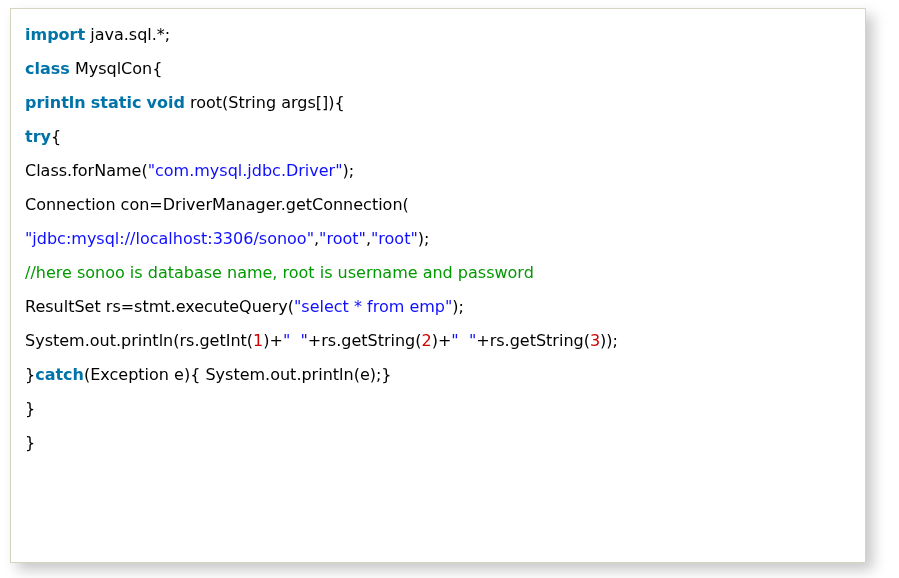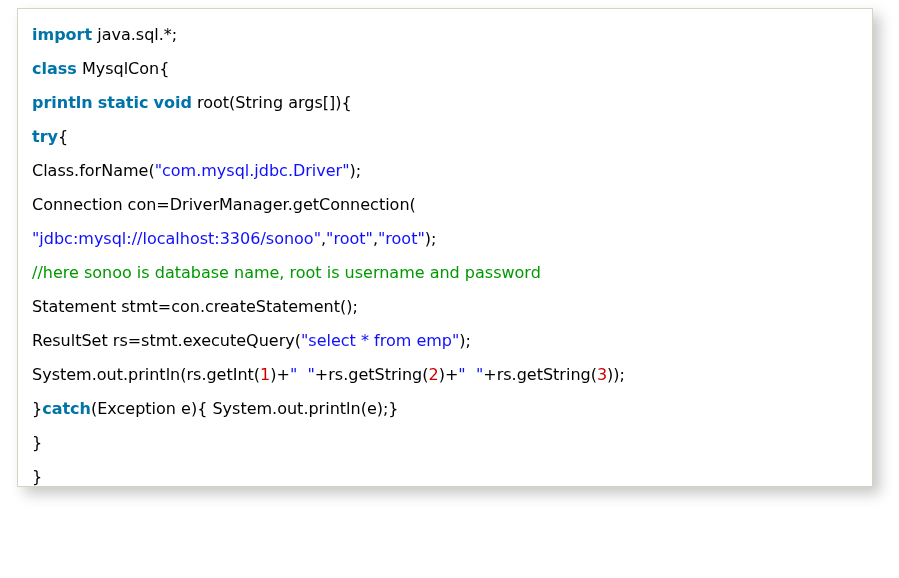--- a/index.html
+++ b/index.html
@@ -6,28 +6,27 @@
   .page{
     position:relative;
     width:899px;height:578px;
     background:#ffffff;
     overflow:hidden;
     font-family:"DejaVu Sans","Liberation Sans",sans-serif;
   }
   .code-box{
     position:absolute;
     left:10px;top:8px;
-    width:856px;height:479px;
+    width:856px;height:555px;
     box-sizing:border-box;
     background:#ffffff;
     border:1px solid #d7d3c1;
     box-shadow:7px 7px 13px rgba(0,0,0,0.22);
     padding:9px 14px;
     overflow:hidden;
-    margin-left:7px;
   }
   .code-line{
     font-size:16px;
     line-height:34px;
     white-space:pre;
     color:#000000;
   }
   .seg-plain{color:var(--c-plain,#000);}
   .seg-keyword{color:var(--c-keyword,#0073a8);font-weight:bold;}
   .seg-string{color:var(--c-string,#0000ff);}
@@ -40,20 +39,19 @@
 <div class="page">
   <div class="code-box">
       <div class="code-line"><span class="seg-keyword">import</span><span class="seg-plain"> java.sql.*;</span></div>
       <div class="code-line"><span class="seg-keyword">class</span><span class="seg-plain"> MysqlCon{</span></div>
       <div class="code-line"><span class="seg-keyword">println</span><span class="seg-plain"> </span><span class="seg-keyword">static</span><span class="seg-plain"> </span><span class="seg-keyword">void</span><span class="seg-plain"> root(String args[]){</span></div>
       <div class="code-line"><span class="seg-keyword">try</span><span class="seg-plain">{</span></div>
       <div class="code-line"><span class="seg-plain">Class.forName(</span><span class="seg-string">"com.mysql.jdbc.Driver"</span><span class="seg-plain">);</span></div>
       <div class="code-line"><span class="seg-plain">Connection con=DriverManager.getConnection(</span></div>
       <div class="code-line"><span class="seg-string">"jdbc:mysql://localhost:3306/sonoo"</span><span class="seg-plain">,</span><span class="seg-string">"root"</span><span class="seg-plain">,</span><span class="seg-string">"root"</span><span class="seg-plain">);</span></div>
       <div class="code-line"><span class="seg-comment">//here sonoo is database name, root is username and password</span></div>
-      <div class="code-line"><span class="seg-plain">Statement stmt=con.createStatement();</span></div>
       <div class="code-line"><span class="seg-plain">ResultSet rs=stmt.executeQuery(</span><span class="seg-string">"select * from emp"</span><span class="seg-plain">);</span></div>
       <div class="code-line"><span class="seg-plain">System.out.println(rs.getInt(</span><span class="seg-number">1</span><span class="seg-plain">)+</span><span class="seg-string">"  "</span><span class="seg-plain">+rs.getString(</span><span class="seg-number">2</span><span class="seg-plain">)+</span><span class="seg-string">"  "</span><span class="seg-plain">+rs.getString(</span><span class="seg-number">3</span><span class="seg-plain">));</span></div>
       <div class="code-line"><span class="seg-plain">}</span><span class="seg-keyword">catch</span><span class="seg-plain">(Exception e){ System.out.println(e);}</span></div>
       <div class="code-line"><span class="seg-plain">}</span></div>
       <div class="code-line"><span class="seg-plain">}</span></div>
     </div>
 </div>
 
 </body></html>

